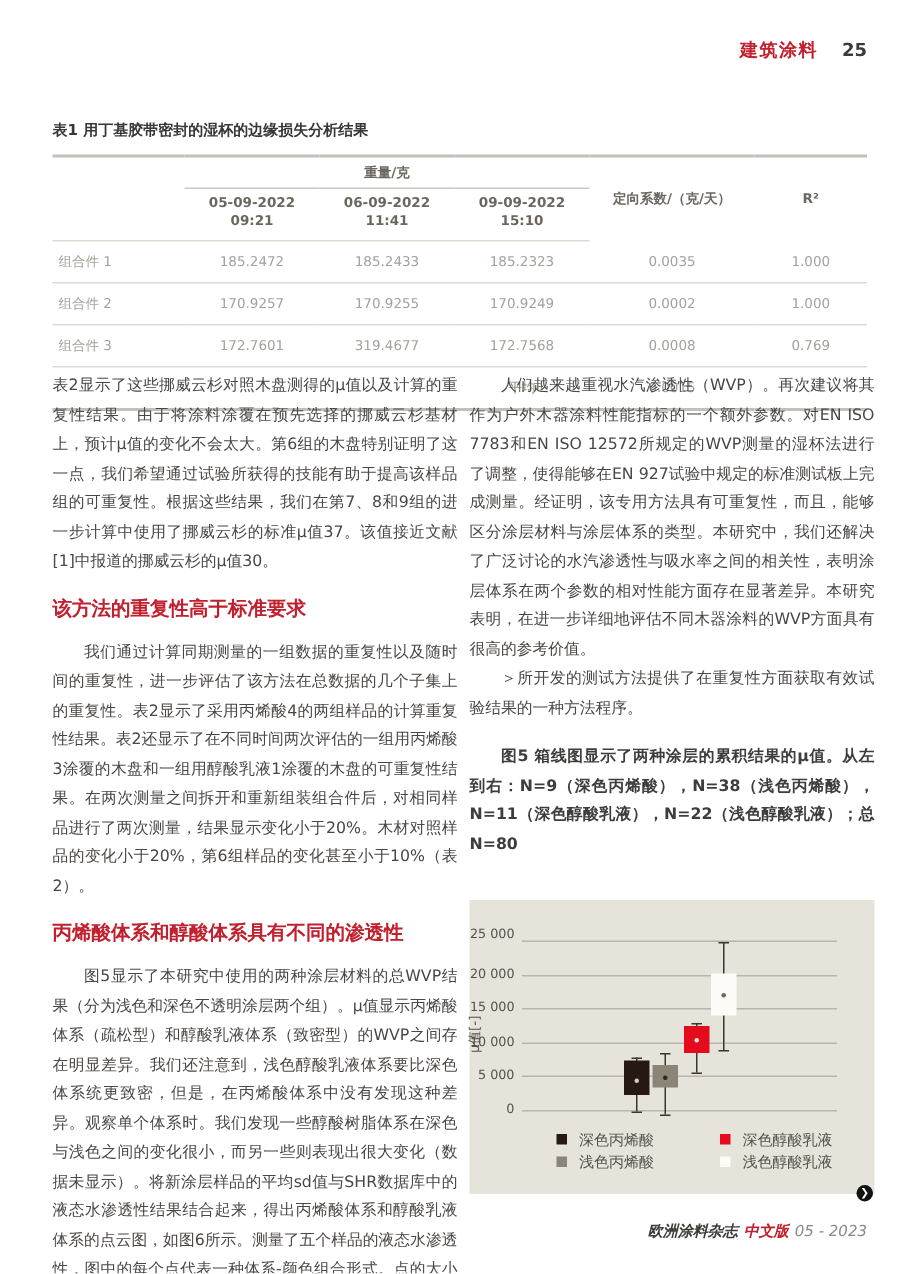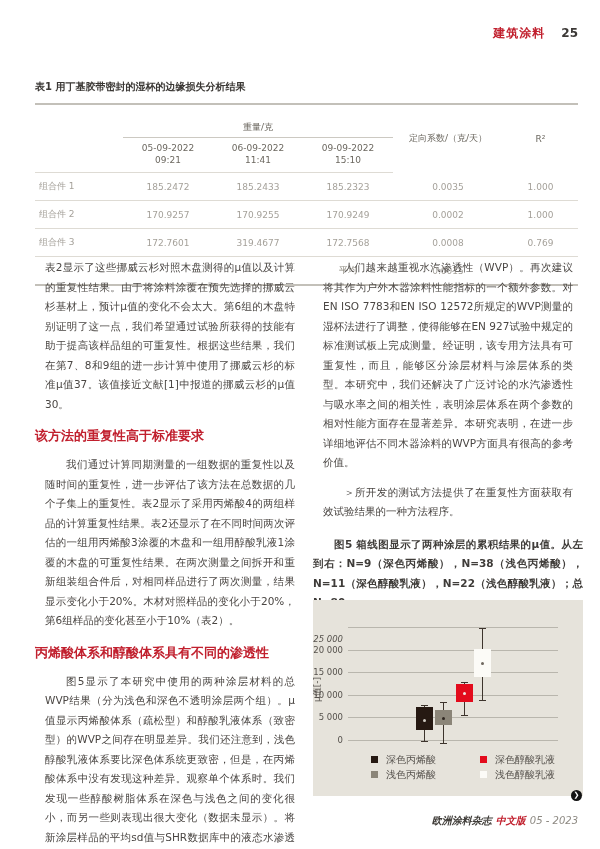--- a/index.html
+++ b/index.html
@@ -8,35 +8,35 @@
 
   
   .page-header{position:absolute;top:25px;right:22px;font-size:12px;font-weight:bold;}
   .section-title{color:#c1202e;letter-spacing:1px;}
   .page-number{color:#3c3936;margin-left:16px;}
 
   
   .table-block{position:absolute;top:80px;left:35px;width:543px;}
   .table-title{font-size:10px;font-weight:bold;color:#3a3734;margin-bottom:9px;}
   table{width:100%;border-collapse:collapse;font-size:9px;border-top:2px solid #c3c0b9;border-bottom:2px solid #c3c0b9;}
-  th{font-weight:normal;color:#6b675f;padding:16px 2px;vertical-align:middle;}
+  th{font-weight:bold;color:#6b675f;padding:4px 2px;vertical-align:middle;}
   .group-th{border-bottom:1px solid #ccc9c2;padding-bottom:3px;}
   .date-th{padding-top:4px;padding-bottom:6px;line-height:1.35;}
   thead tr.dates th{border-bottom:1px solid #dedbd4;}
   td{color:#a5a19a;text-align:center;padding:7px 2px;border-top:1px solid #dedbd4;}
   tbody tr:first-child td{border-top:none;}
   td.rowlabel{text-align:left;padding-left:4px;}
   td.avg-label{color:#8d897f;}
   .col-label{width:88px;} .col-date{width:90px;} .col-coeff{width:110px;} .col-r2{width:75px;}
 
   
   .columns{position:absolute;top:248px;left:35px;width:548px;display:flex;}
   .col{width:270px;position:relative;}
   .col.left{margin-right:8px;}
-  p.body{margin:10px;font-size:10.5px;line-height:19.5px;text-align:justify;text-indent:2em;color:#4a4643;}
+  p.body{margin:0;font-size:10.5px;line-height:19.5px;text-align:justify;text-indent:2em;color:#4a4643;}
   p.body.no-indent{text-indent:0;}
   h2.sub{font-size:13px;line-height:16px;color:#c1202e;margin:14px 0 11px 0;font-weight:bold;}
   h2.sub.first{margin-top:6px;}
   p.caption{margin:13px 0 0 0;font-size:10.5px;line-height:19.5px;text-align:justify;text-indent:2em;font-weight:bold;color:#3f3c39;}
 
   
   .chart{position:absolute;top:352px;left:0;width:270px;height:196px;background:#e6e3db;}
   .ylabel{position:absolute;left:-26px;top:83px;width:60px;font-size:9px;color:#55514c;transform:rotate(-90deg);text-align:center;}
   .plot{position:absolute;left:0;top:0;width:100%;height:100%;}
   .gridline{position:absolute;left:35px;right:25px;height:1px;background:#b9b6ad;}
@@ -147,21 +147,21 @@
             <div class="ticklabel" style="top: 135px;">0</div>
             <div class="gridline" style="top: 117.4px;"></div>
             <div class="ticklabel" style="top: 112.4px;">5 000</div>
             <div class="gridline" style="top: 94.8px;"></div>
             <div class="ticklabel" style="top: 89.8px;">10 000</div>
             <div class="gridline" style="top: 72.2px;"></div>
             <div class="ticklabel" style="top: 67.2px;">15 000</div>
             <div class="gridline" style="top: 49.6px;"></div>
             <div class="ticklabel" style="top: 44.6px;">20 000</div>
             <div class="gridline" style="top: 27px;"></div>
-            <div class="ticklabel" style="top: 34px; font-style: italic;">25 000</div>
+            <div class="ticklabel" style="top: 18px;">25 000</div>
             <div class="whisker" style="left: 111px; top: 105.196px; height: 35.708px;"></div>
             <div class="wcap" style="left: 108px; top: 105.196px;"></div>
             <div class="wcap" style="left: 108px; top: 140.904px;"></div>
             <div class="box" style="left: 103px; top: 107.004px; height: 23.052px; background: rgb(38, 25, 18);"></div>
             <div class="mean" style="left: 110px; top: 118.612px; background: rgb(208, 203, 194);"></div>
             <div class="whisker" style="left: 129.5px; top: 102.484px; height: 40.68px;"></div>
             <div class="wcap" style="left: 126.5px; top: 102.484px;"></div>
             <div class="wcap" style="left: 126.5px; top: 143.164px;"></div>
             <div class="box" style="left: 121.5px; top: 109.716px; height: 15.368px; background: rgb(139, 133, 120);"></div>
             <div class="mean" style="left: 128.5px; top: 117.256px; background: rgb(46, 38, 31);"></div>

